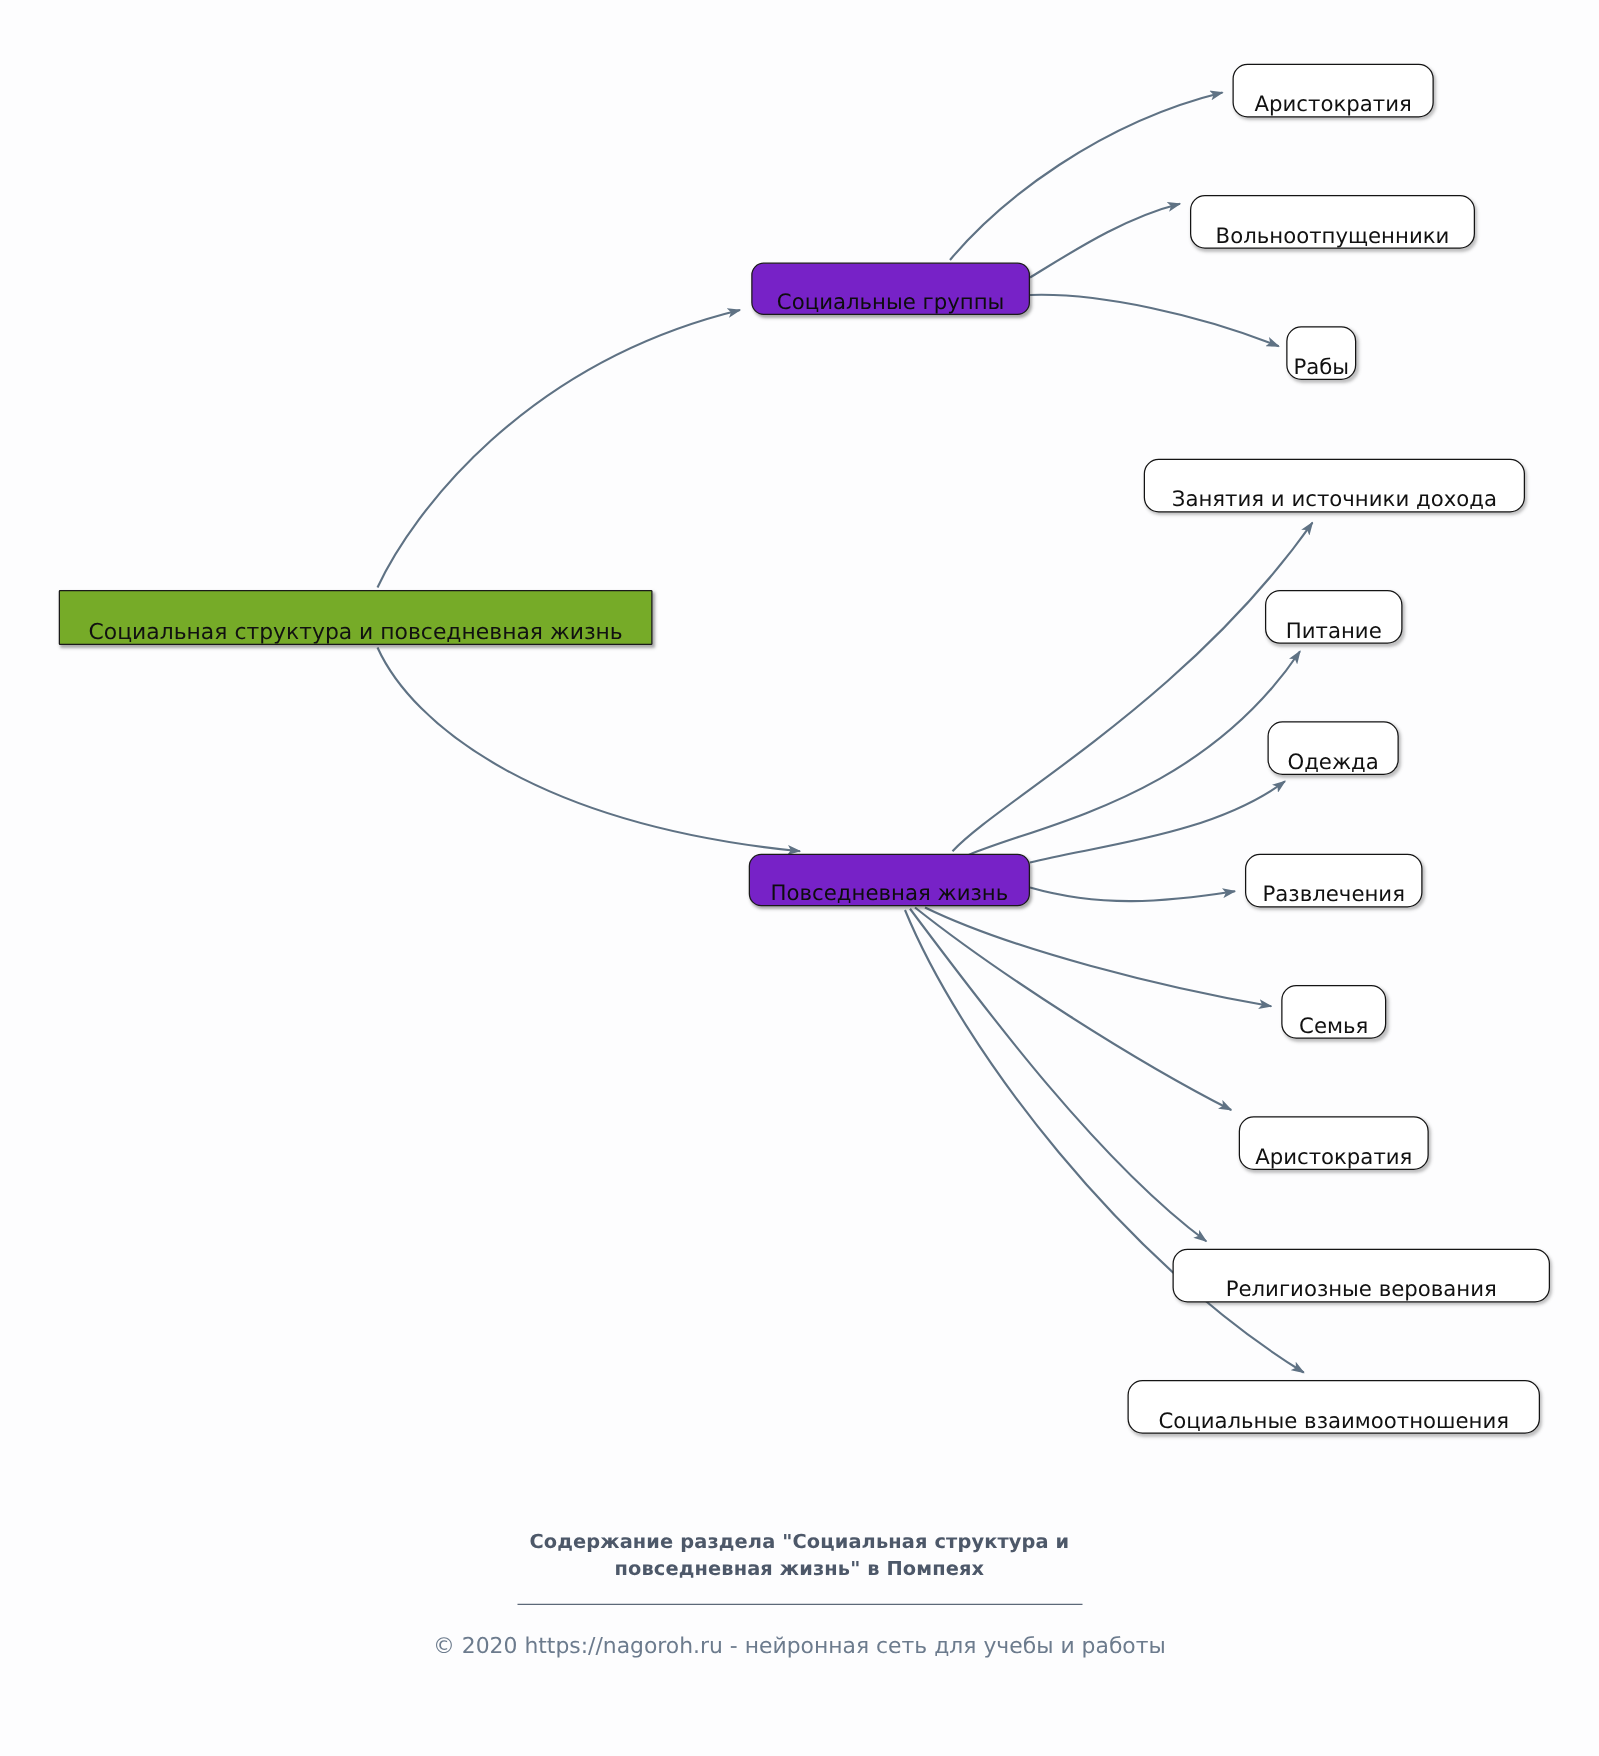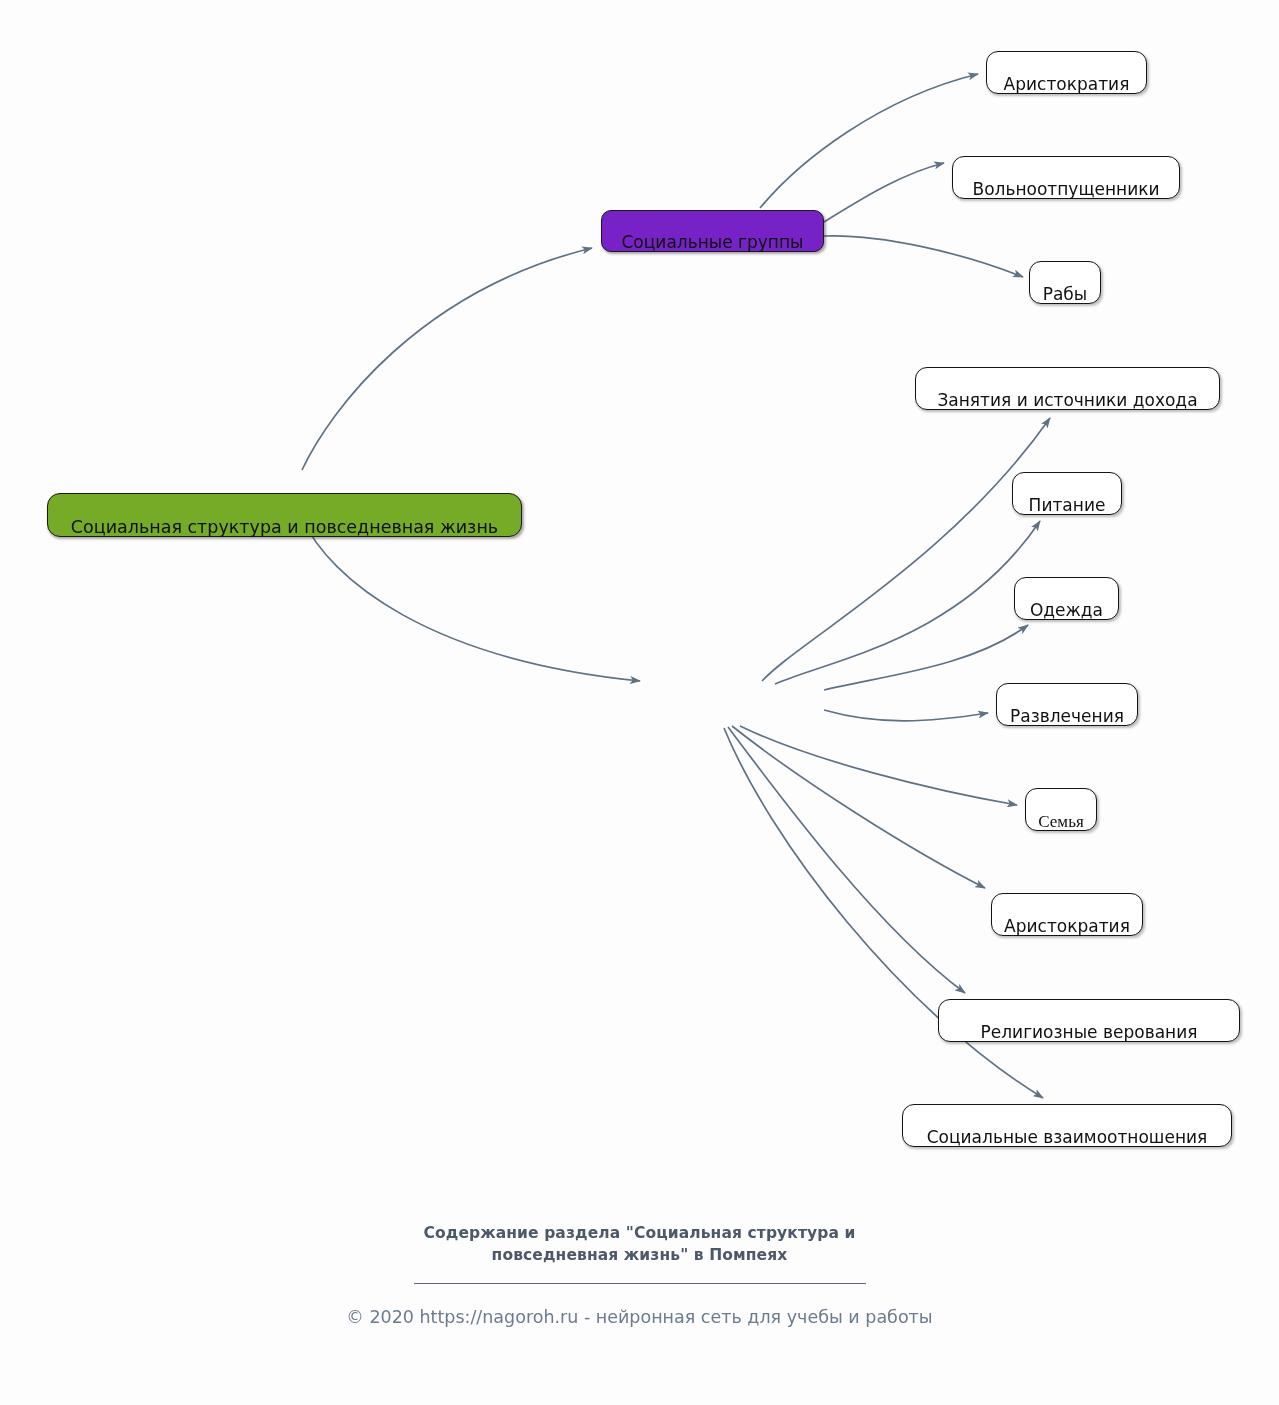--- a/index.html
+++ b/index.html
@@ -45,25 +45,24 @@
 
   .mm-node .mm-label {
     display: block;
     line-height: 1;
   }
 
   
   .node-root {
     background: #76ab28;
     border: 1.4px solid #1a1a1a;
-    border-radius: 13px;
+    border-radius: 1px;
     color: #111111;
     font-size: 17.5px;
     box-shadow: 1.5px 2px 2.5px rgba(40,40,40,0.40);
-    margin-top: 21px;
   }
 
   
   .node-branch {
     background: #7722c7;
     border: 1.4px solid #1a1a1a;
     border-radius: 10px;
     color: #0d0d0d;
     font-size: 17px;
     box-shadow: 1.5px 2px 2.5px rgba(40,40,40,0.40);
@@ -161,42 +160,45 @@
   </div>
 
   <div class="mm-node node-leaf" style="left:986px; top:51px; width:161px; height:43px;">
     <span class="mm-label">Аристократия</span>
   </div>
 
   <div class="mm-node node-leaf" style="left:952px; top:156px; width:228px; height:43px;">
     <span class="mm-label">Вольноотпущенники</span>
   </div>
 
-  <div class="mm-node node-leaf" style="left:1029px; top:261px; width:72px; height:43px;">
+  <div class="mm-node node-leaf" style="left:1029px; top:261px; width:56px; height:43px;">
     <span class="mm-label">Рабы</span>
   </div>
 
+  <div class="mm-node node-branch" style="left:599px; top:683px; width:225px; height:42px;">
+    <span class="mm-label">Повседневная жизнь</span>
+  </div>
 
   <div class="mm-node node-leaf" style="left:915px; top:367px; width:305px; height:43px;">
     <span class="mm-label">Занятия и источники дохода</span>
   </div>
 
   <div class="mm-node node-leaf" style="left:1012px; top:472px; width:110px; height:43px;">
     <span class="mm-label">Питание</span>
   </div>
 
   <div class="mm-node node-leaf" style="left:1014px; top:577px; width:105px; height:43px;">
     <span class="mm-label">Одежда</span>
   </div>
 
   <div class="mm-node node-leaf" style="left:996px; top:683px; width:142px; height:43px;">
     <span class="mm-label">Развлечения</span>
   </div>
 
-  <div class="mm-node node-leaf" style="left:1025px; top:788px; width:72px; height:43px;font-family:Liberation Serif, serif;">
+  <div class="mm-node node-leaf" style="left:1025px; top:788px; width:84px; height:43px;">
     <span class="mm-label">Семья</span>
   </div>
 
   <div class="mm-node node-leaf" style="left:991px; top:893px; width:152px; height:43px;">
     <span class="mm-label">Аристократия</span>
   </div>
 
   <div class="mm-node node-leaf" style="left:938px; top:999px; width:302px; height:43px;">
     <span class="mm-label">Религиозные верования</span>
   </div>

